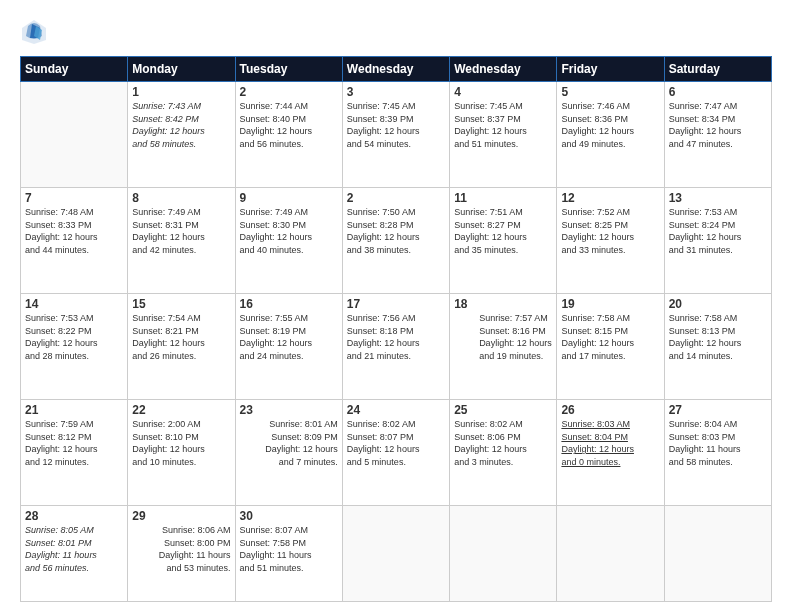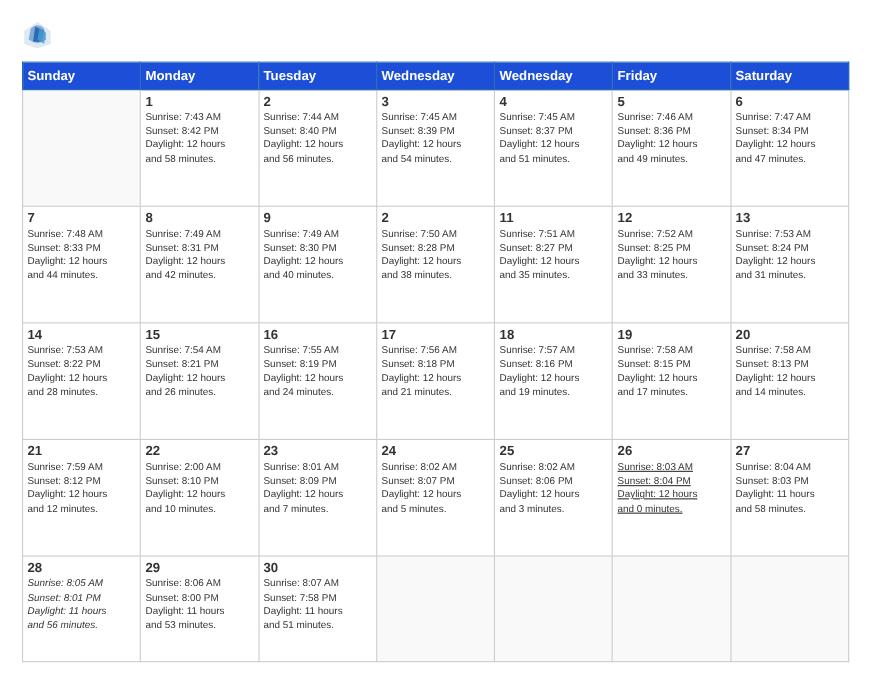--- a/index.html
+++ b/index.html
@@ -60,21 +60,21 @@
       color: #555;
     }
     .calendar {
       flex: 1;
       border: 1px solid #ccc;
       border-collapse: collapse;
       width: 100%;
       table-layout: fixed;
     }
     .calendar th {
-      background-color: #1d4ed8;
+      background-color: #0f172a;
       color: #fff;
       font-size: 12px;
       padding: 5px 4px;
       text-align: left;
       border: 1px solid #2a6db5;
     }
     .calendar td {
       border: 1px solid #ccc;
       vertical-align: top;
       padding: 3px 4px;
@@ -133,21 +133,21 @@
           <th>Wednesday</th>
           <th>Friday</th>
           <th>Saturday</th>
         </tr>
     </thead>
     <tbody id="calendar-body">
     <tr>
           <td class="empty-cell"></td>
           <td>
             <span class="day-num">1</span>
-            <div class="day-info" style="white-space: pre-line;">Sunrise: 7:43 AM
+            <div class="day-info" style="white-space: pre-line; font-style: italic;">Sunrise: 7:43 AM
 Sunset: 8:42 PM
 Daylight: 12 hours
 and 58 minutes.</div>
           </td>
           <td>
             <span class="day-num">2</span>
             <div class="day-info" style="white-space: pre-line;">Sunrise: 7:44 AM
 Sunset: 8:40 PM
 Daylight: 12 hours
 and 56 minutes.</div>
@@ -256,21 +256,21 @@
           </td>
           <td>
             <span class="day-num">17</span>
             <div class="day-info" style="white-space: pre-line;">Sunrise: 7:56 AM
 Sunset: 8:18 PM
 Daylight: 12 hours
 and 21 minutes.</div>
           </td>
           <td>
             <span class="day-num">18</span>
-            <div class="day-info" style="white-space: pre-line;">Sunrise: 7:57 AM
+            <div class="day-info" style="white-space: pre-line; margin-left: 25px;">Sunrise: 7:57 AM
 Sunset: 8:16 PM
 Daylight: 12 hours
 and 19 minutes.</div>
           </td>
           <td>
             <span class="day-num">19</span>
             <div class="day-info" style="white-space: pre-line;">Sunrise: 7:58 AM
 Sunset: 8:15 PM
 Daylight: 12 hours
 and 17 minutes.</div>
@@ -293,21 +293,21 @@
           </td>
           <td>
             <span class="day-num">22</span>
             <div class="day-info" style="white-space: pre-line;">Sunrise: 2:00 AM
 Sunset: 8:10 PM
 Daylight: 12 hours
 and 10 minutes.</div>
           </td>
           <td>
             <span class="day-num">23</span>
-            <div class="day-info" style="white-space: pre-line;">Sunrise: 8:01 AM
+            <div class="day-info" style="white-space: pre-line; text-align: right;">Sunrise: 8:01 AM
 Sunset: 8:09 PM
 Daylight: 12 hours
 and 7 minutes.</div>
           </td>
           <td>
             <span class="day-num">24</span>
             <div class="day-info" style="white-space: pre-line;">Sunrise: 8:02 AM
 Sunset: 8:07 PM
 Daylight: 12 hours
 and 5 minutes.</div>
@@ -337,21 +337,21 @@
         <tr>
           <td>
             <span class="day-num">28</span>
             <div class="day-info" style="white-space: pre-line; font-style: italic;">Sunrise: 8:05 AM
 Sunset: 8:01 PM
 Daylight: 11 hours
 and 56 minutes.</div>
           </td>
           <td>
             <span class="day-num">29</span>
-            <div class="day-info" style="white-space: pre-line;">Sunrise: 8:06 AM
+            <div class="day-info" style="white-space: pre-line; text-align: right;">Sunrise: 8:06 AM
 Sunset: 8:00 PM
 Daylight: 11 hours
 and 53 minutes.</div>
           </td>
           <td>
             <span class="day-num">30</span>
             <div class="day-info" style="white-space: pre-line;">Sunrise: 8:07 AM
 Sunset: 7:58 PM
 Daylight: 11 hours
 and 51 minutes.</div>

